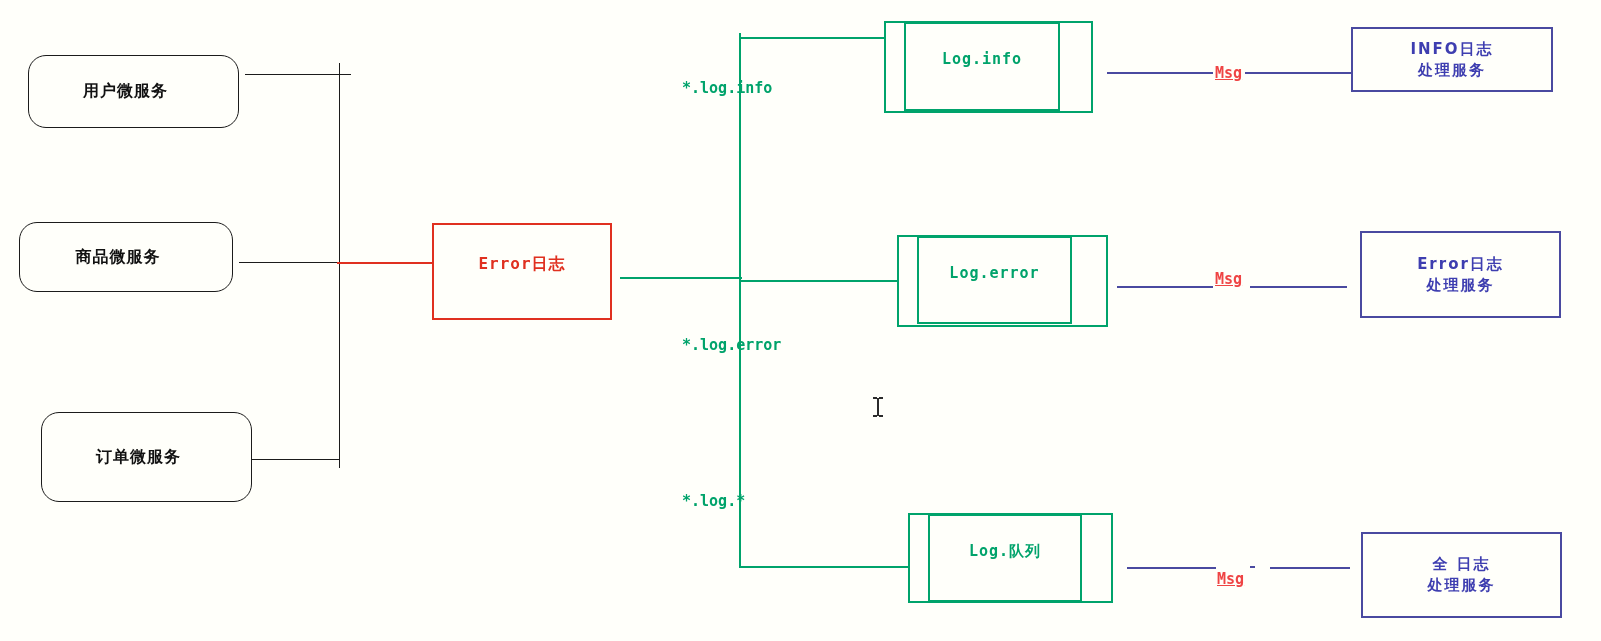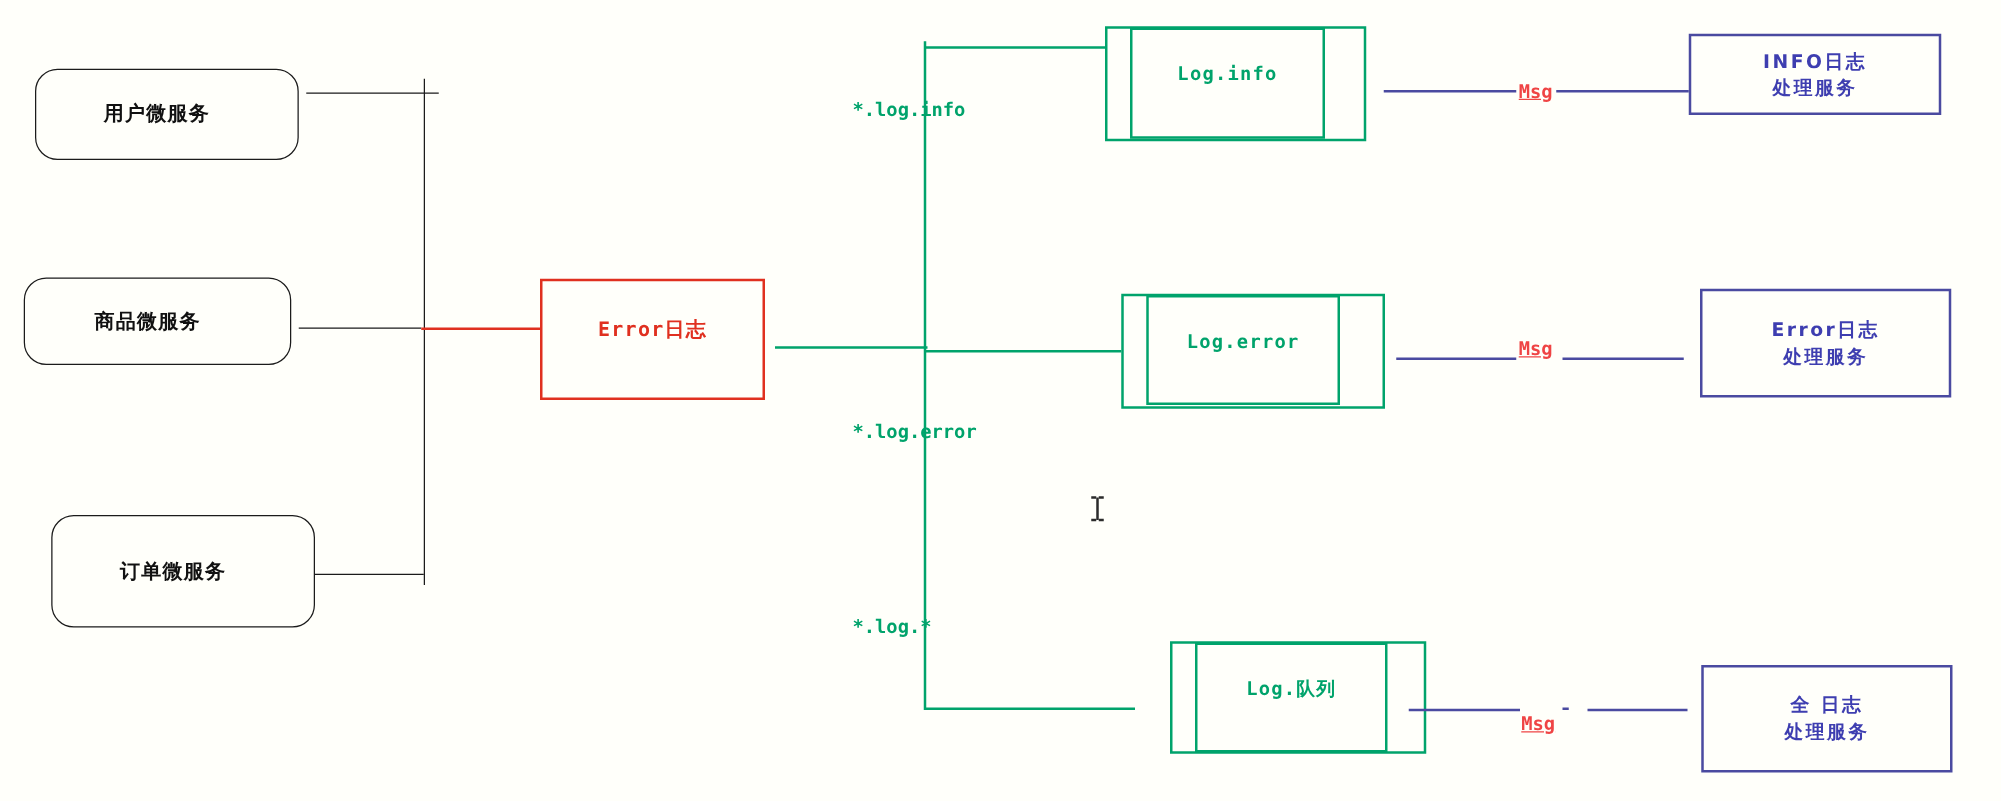--- a/index.html
+++ b/index.html
@@ -105,21 +105,21 @@
   <div class="queue" style="left:884px; top:21px; width:209px; height:92px;">
     <div class="inner" style="left:18px; top:-1px; width:156px; height:89px;">
       <span class="lbl">Log.info</span>
     </div>
   </div>
   <div class="queue" style="left:897px; top:235px; width:211px; height:92px;">
     <div class="inner" style="left:18px; top:-1px; width:155px; height:88px;">
       <span class="lbl">Log.error</span>
     </div>
   </div>
-  <div class="queue" style="left:908px; top:513px; width:205px; height:90px;margin-left:28px;">
+  <div class="queue" style="left:908px; top:513px; width:205px; height:90px;">
     <div class="inner" style="left:18px; top:-1px; width:154px; height:88px;">
       <span class="lbl">Log.队列</span>
     </div>
   </div>
 
   <div class="b-line" style="left:1107px; top:72px; width:106px; height:2px;"></div>
   <div class="msg" style="left:1215px; top:64px;">Msg</div>
   <div class="b-line" style="left:1245px; top:72px; width:106px; height:2px;"></div>
 
   <div class="b-line" style="left:1117px; top:286px; width:96px; height:2px;"></div>

